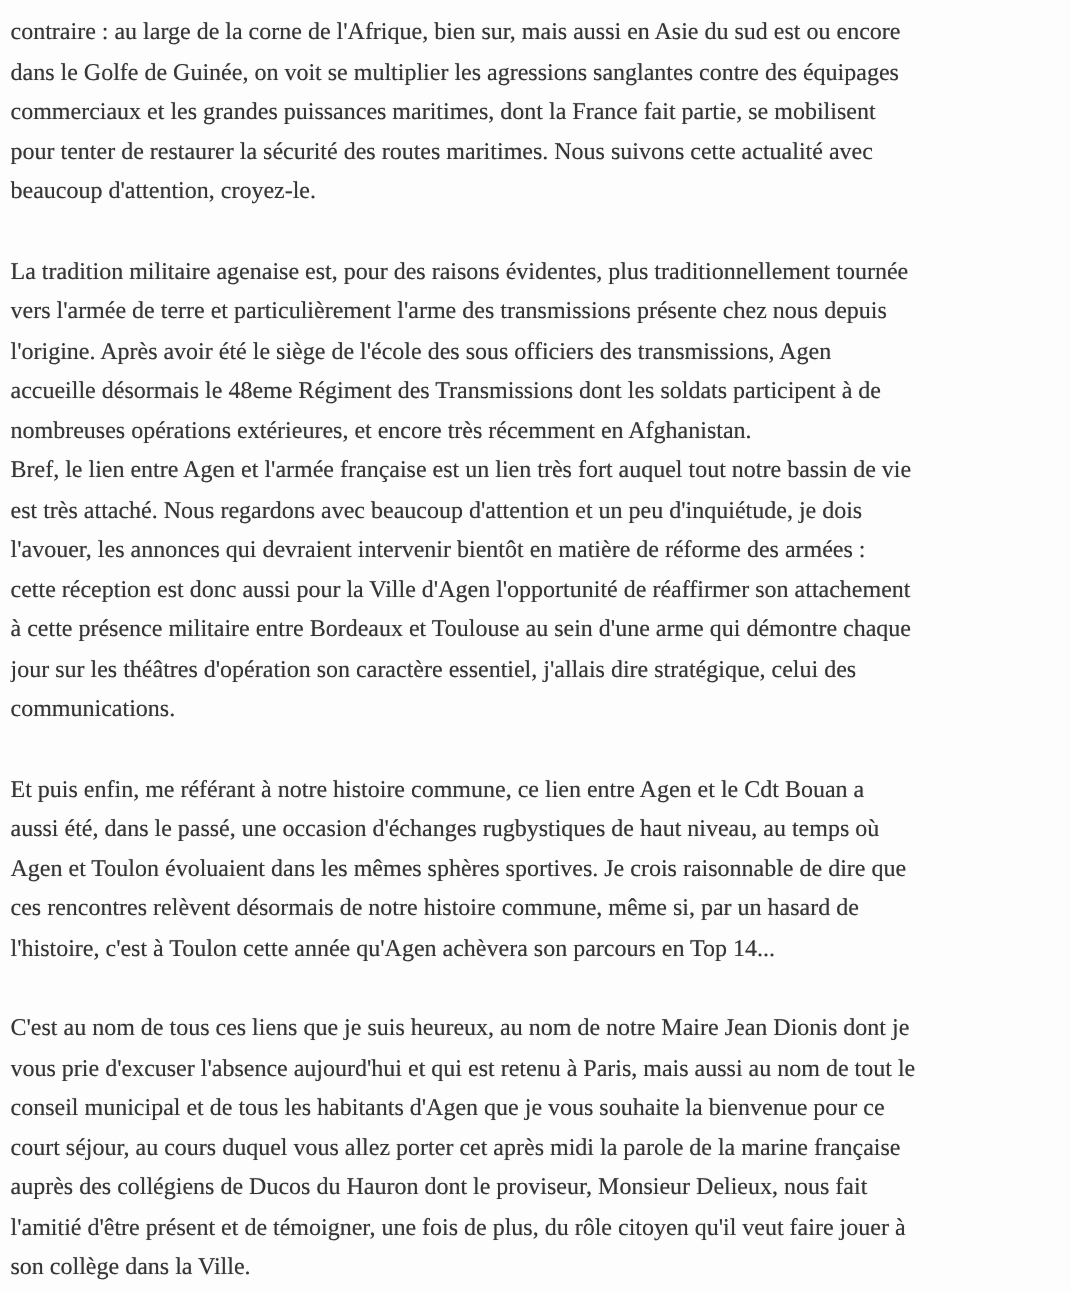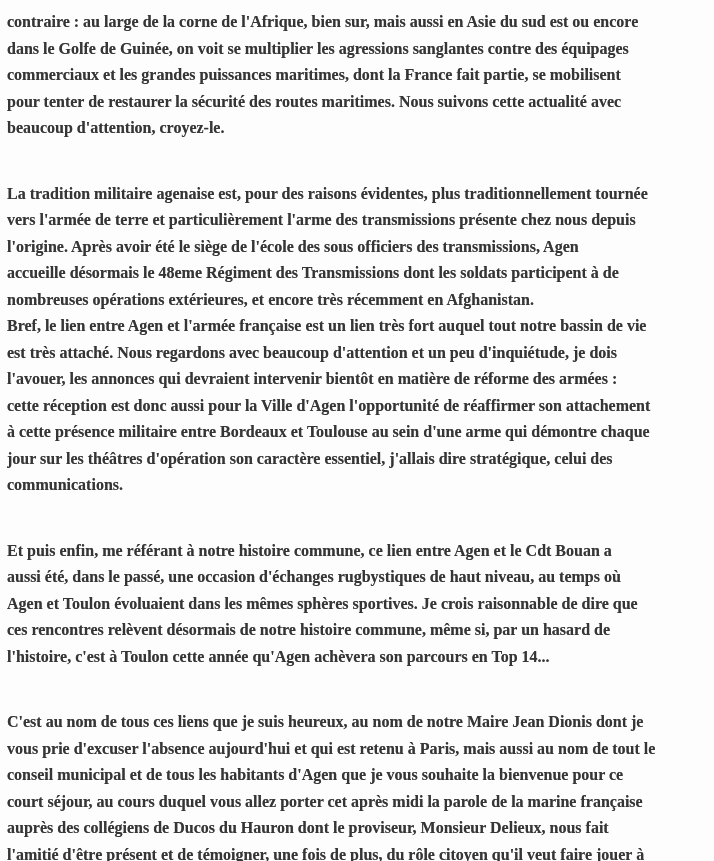--- a/index.html
+++ b/index.html
@@ -19,24 +19,23 @@
     width: 714px;
     height: 861px;
     padding: 9px 7px 0 7px;
     color: #363636;
     font-size: 16px;
     line-height: 26.5px;
     
     text-shadow: 0 0 0.5px rgba(54,54,54,0.55);
   }
   .para {
-    margin: 39px 0;
+    margin: 27px 0;
     white-space: pre;        
     overflow: hidden;
-    font-weight: bold;
   }
   .para:first-child {
     margin-top: 0;
   }
 </style>
 </head>
 <body>
 
 <div class="doc">
   <p class="para">contraire : au large de la corne de l'Afrique, bien sur, mais aussi en Asie du sud est ou encore

